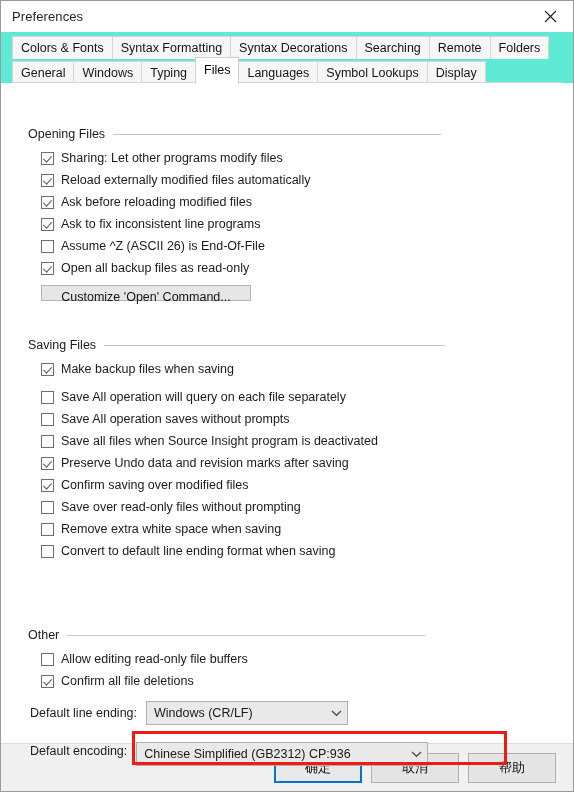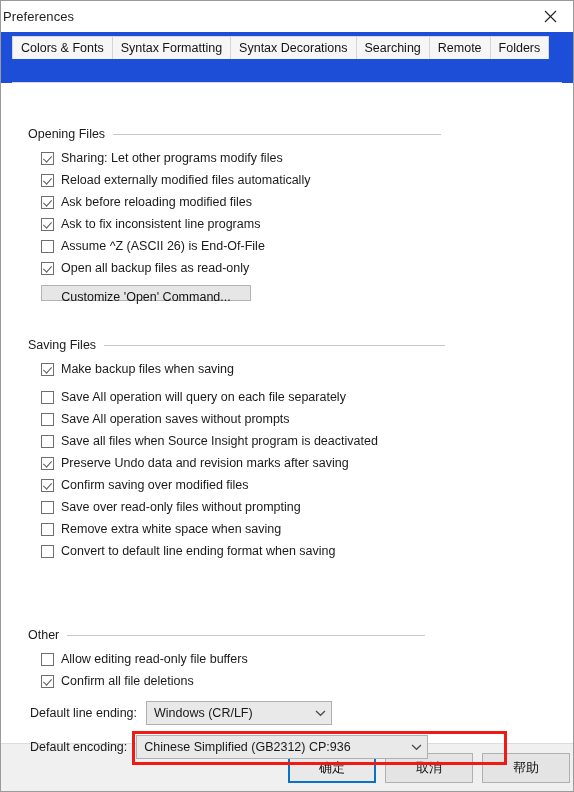--- a/index.html
+++ b/index.html
@@ -30,21 +30,21 @@
   
   .titlebar {
     position: relative;
     height: 31px;
     flex: 0 0 31px;
     background: #ffffff;
     display: flex;
     align-items: center;
   }
   .titlebar-text {
-    padding-left: 2px;
+    padding-left: 11px;
     font-size: 13px;
     color: #1f1f1f;
     letter-spacing: .1px;
   }
   .titlebar-close {
     position: absolute;
     right: 0;
     top: 0;
     width: 45px;
     height: 30px;
@@ -53,21 +53,21 @@
     justify-content: center;
     cursor: default;
   }
   .titlebar-close svg { display:block; }
 
   
   .tabstrip {
     flex: 0 0 auto;
     position: relative;
     padding: 0 0 0 11px;
-    background: #1d4ed8;
+    background: #5eead4;
     height: 51px;
     box-sizing: border-box;
   }
   .tabrow {
     display: flex;
     align-items: flex-end;
     height: 25px;
     position: relative;
   }
   .tabrow.row1 { margin-top: 2px; }
@@ -229,21 +229,21 @@
   }
 
   
   .footer {
     flex: 0 0 47px;
     background: #f0f0f0;
     border-top: 1px solid #dcdcdc;
     display: flex;
     align-items: center;
     justify-content: flex-end;
-    padding-right: 3px;
+    padding-right: 17px;
   }
   .footer-btn {
     width: 88px;
     height: 30px;
     line-height: 28px;
     margin-left: 9px;
     background: #e4e4e4;
     border: 1px solid #b0b0b0;
     font-size: 13px;
     color: #101010;
@@ -275,20 +275,29 @@
 
   <div class="tabstrip">
     <div class="tabrow row1">
       <div class="tab">Colors &amp; Fonts</div>
       <div class="tab">Syntax Formatting</div>
       <div class="tab">Syntax Decorations</div>
       <div class="tab">Searching</div>
       <div class="tab">Remote</div>
       <div class="tab">Folders</div>
     </div>
+    <div class="tabrow row2">
+      <div class="tab">General</div>
+      <div class="tab">Windows</div>
+      <div class="tab">Typing</div>
+      <div class="tab selected">Files</div>
+      <div class="tab">Languages</div>
+      <div class="tab">Symbol Lookups</div>
+      <div class="tab">Display</div>
+    </div>
     <div class="tabstrip-underline"></div>
   </div>
 
   <div class="content">
 
     <div class="group" style="top:44px; left:27px; width:400px;">
       <div class="group-head">
         <div class="group-title">Opening Files</div>
         <div class="group-rule" style="width:328px;"></div>
       </div>
@@ -379,33 +388,33 @@
           <span class="cblabel">Allow editing read-only file buffers</span>
         </div>
         <div class="cbrow">
           <span class="cbox checked"></span>
           <span class="cblabel">Confirm all file deletions</span>
         </div>
       </div>
 
       <div style="display:flex; align-items:center; margin-top:9px; margin-left:2px;">
         <span class="fieldlabel">Default line ending:</span>
-        <span class="combo" style="width:186px; margin-left:9px;">
+        <span class="combo" style="width:202px; margin-left:9px;">
           <span class="combo-text">Windows (CR/LF)</span>
           <span class="combo-arrow">
             <svg width="11" height="8" viewBox="0 0 11 8" aria-hidden="true">
               <polyline points="1,2 5.5,6.3 10,2" fill="none" stroke="#4a4a4a" stroke-width="1.2"></polyline>
             </svg>
           </span>
         </span>
       </div>
 
       <div style="display:flex; align-items:center; margin-top:10px; margin-left:2px;">
         <span class="fieldlabel">Default encoding:</span>
-        <span class="combo" style="width:322px; margin-left:9px;">
+        <span class="combo" style="width:322px; margin-left:9px;margin-top:7px;">
           <span class="combo-text">Chinese Simplified (GB2312)  CP:936</span>
           <span class="combo-arrow">
             <svg width="11" height="8" viewBox="0 0 11 8" aria-hidden="true">
               <polyline points="1,2 5.5,6.3 10,2" fill="none" stroke="#4a4a4a" stroke-width="1.2"></polyline>
             </svg>
           </span>
         </span>
       </div>
     </div>
 

